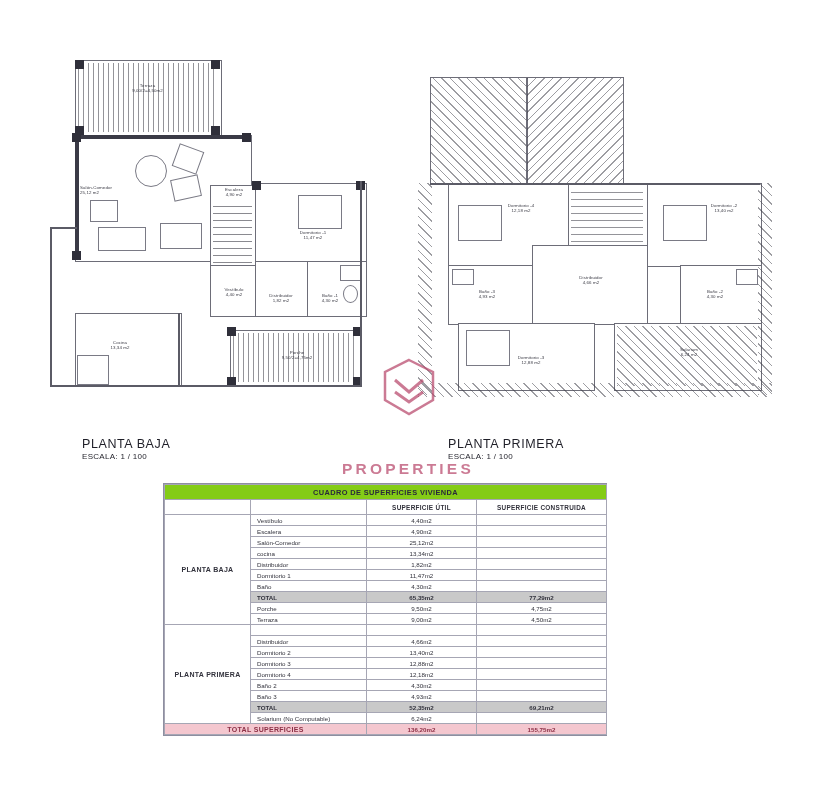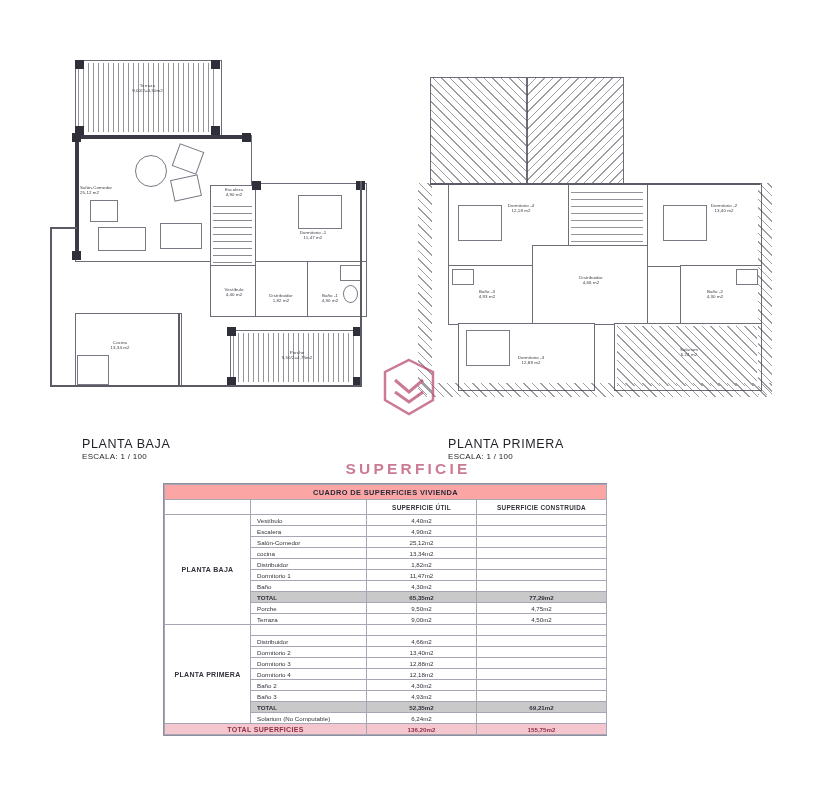--- a/index.html
+++ b/index.html
@@ -104,21 +104,21 @@
   table{border-collapse:collapse;width:100%;table-layout:fixed;}
   td,th{
     border:1px solid #a6a6b4;
     padding:1.5px 4px;
     font-weight:400;
     color:#32323c;
     height:11px;
     box-sizing:border-box;
   }
   .hdr-main{
-    background:#fca5a5;
+    background:#84cc16;
     text-align:center;
     font-size:7.4px;
     font-weight:700;
     letter-spacing:.4px;
     color:#2a2a3a;
     height:15px;
   }
   .hdr-sub{
     background:#ffffff;
     text-align:center;
@@ -306,21 +306,21 @@
 
   <div class="plan-title" style="left:448px;top:437px;">PLANTA PRIMERA</div>
   <div class="plan-scale" style="left:448px;top:452px;">ESCALA: 1 / 100</div>
 
   <div class="watermark">
     <svg class="wm-mark" viewBox="0 0 52 58">
       <path d="M26 2 L50 14 L50 42 L26 56 L2 42 L2 14 Z" fill="none" stroke="#b8486b" stroke-width="2.5"></path>
       <path d="M12 22 L26 34 L40 22" fill="none" stroke="#b8486b" stroke-width="3"></path>
       <path d="M12 34 L26 44 L40 34" fill="none" stroke="#b8486b" stroke-width="3"></path>
     </svg>
-    <div class="wm-sub">SUPERFICIE</div>
+    <div class="wm-sub">PROPERTIES</div>
   </div>
 
   <div class="tbl-wrap">
     <table>
       <colgroup>
         <col class="col-a">
           <col class="col-b">
           <col class="col-c">
           <col class="col-d">
       </colgroup>

